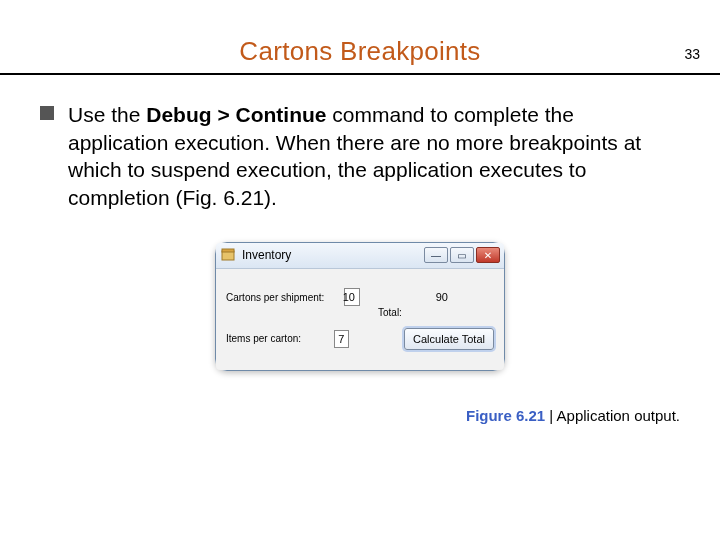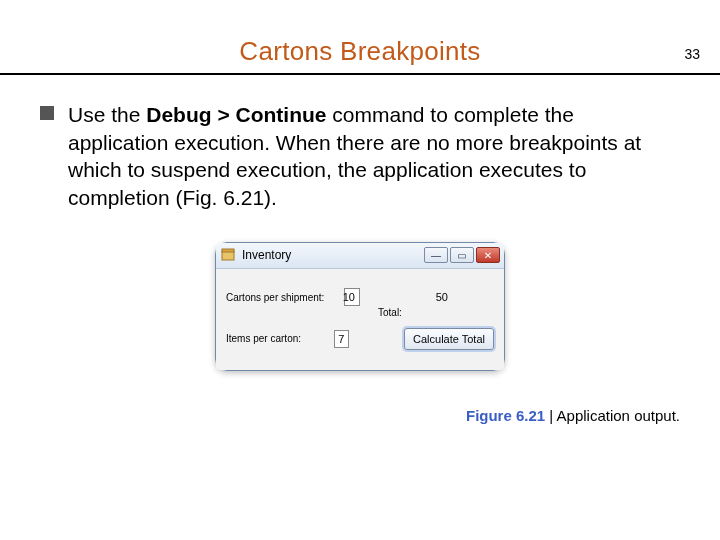--- a/index.html
+++ b/index.html
@@ -63,21 +63,21 @@
             <div class="win-btn">—</div>
             <div class="win-btn">▭</div>
             <div class="win-btn close">✕</div>
           </div>
         </div>
         <div class="client">
           <div class="form-row">
             <span class="lbl l1">Cartons per shipment:</span>
             <span class="val-box">10</span>
             <span class="lbl l2">Total:</span>
-            <span class="out-val">50</span>
+            <span class="out-val">90</span>
           </div>
           <div class="form-row">
             <span class="lbl l1">Items per carton:</span>
             <span class="val-box">7</span>
             <span class="lbl l2"></span>
             <div class="button-cell">
               <div class="calc-btn">Calculate Total</div>
             </div>
           </div>
         </div>

